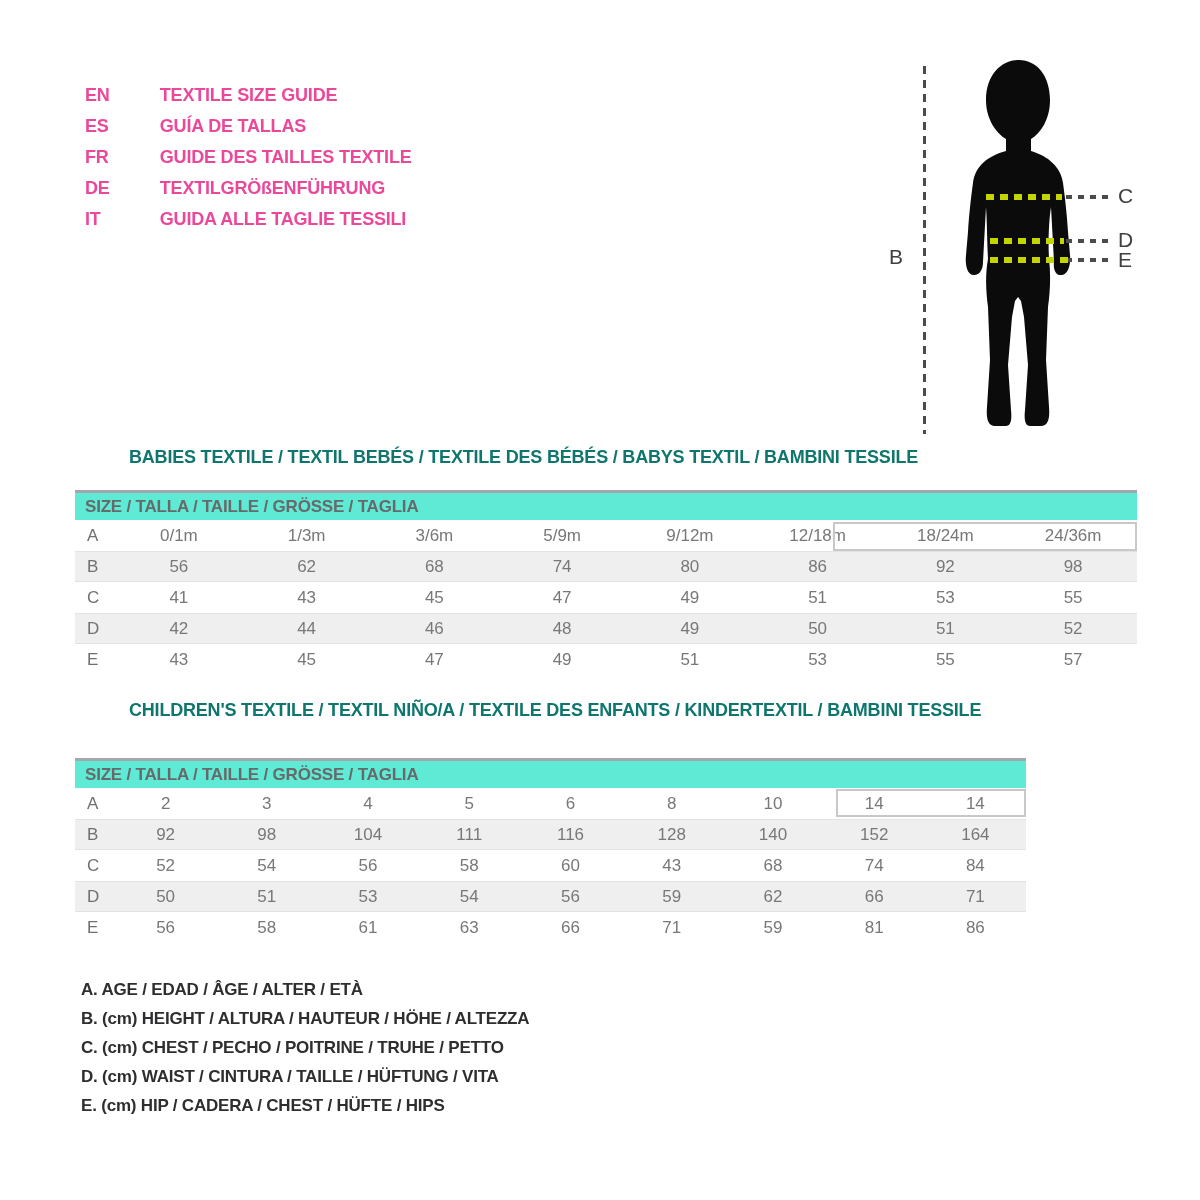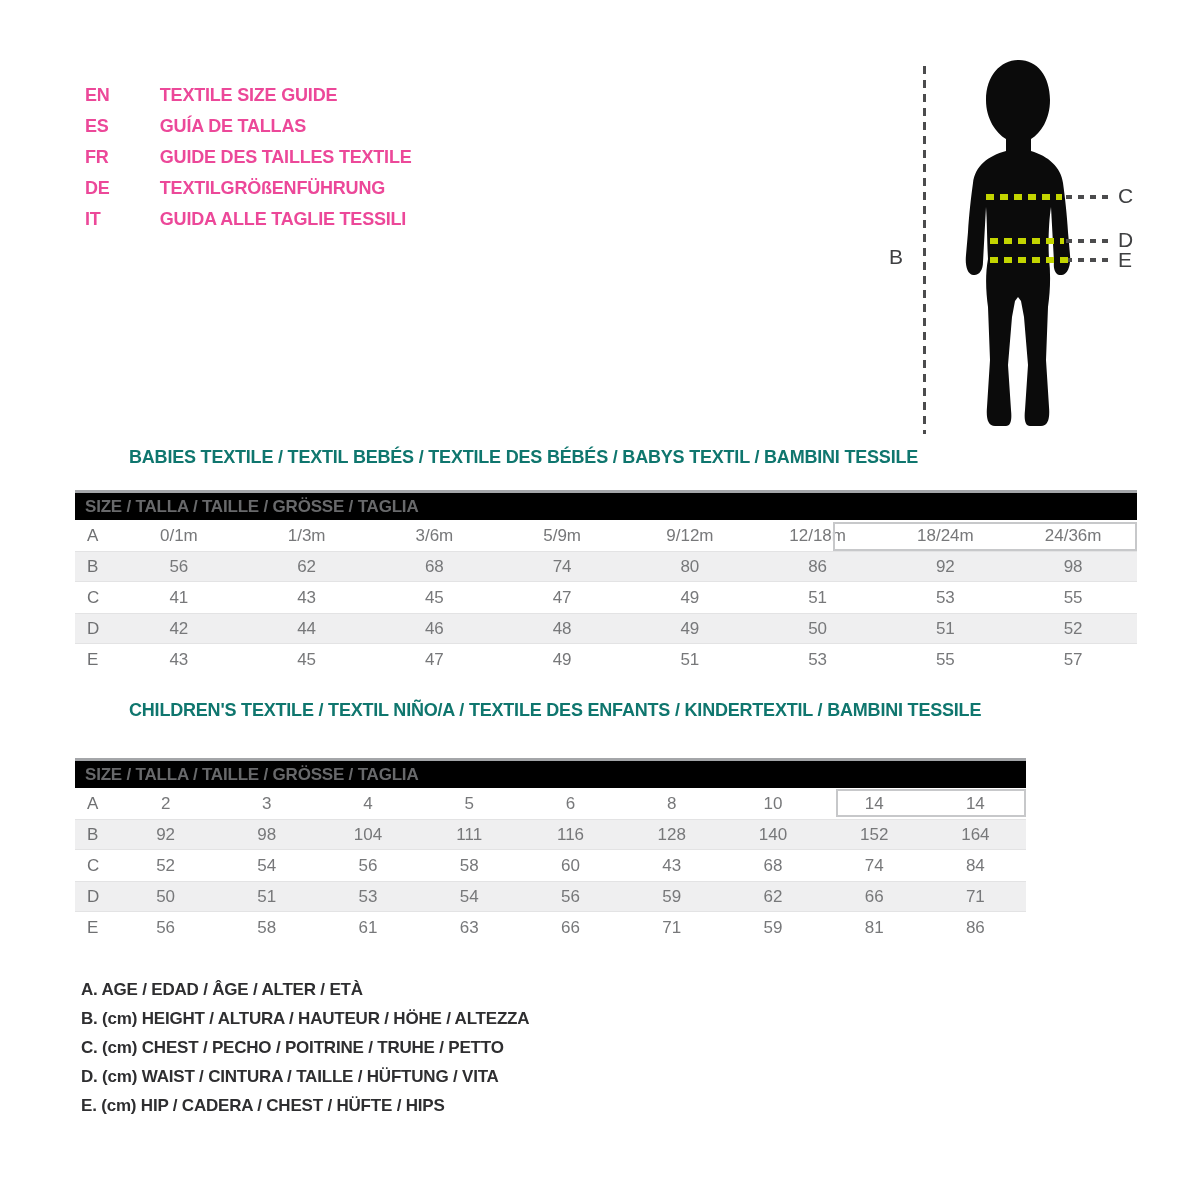--- a/index.html
+++ b/index.html
@@ -36,21 +36,21 @@
   
   .section-title { position:absolute; left:85px; font-size:18px; font-weight:bold;
                    color:#0f766e; letter-spacing:-0.2px; white-space:nowrap;margin-left:44px; }
   .babies-title  { top:447px; }
   .children-title{ top:700px; }
 
   
   .size-table { position:absolute; }
   .size-table.babies   { left:75px; top:490px; width:1062px; }
   .size-table.children { left:75px; top:758px; width:951px; }
-  .t-header { height:30px; box-sizing:border-box; background:#000000;
+  .t-header { height:30px; box-sizing:border-box; background:#5eead4;
               border-top:3px solid #a4a6a9; display:flex; align-items:center;
               padding-left:10px; font-size:17px; font-weight:bold; color:#68696b;
               letter-spacing:-0.2px; }
   .trow { height:31px; display:grid; align-items:center; box-sizing:border-box; }
   .babies   .trow { grid-template-columns:40px repeat(8,1fr); }
   .children .trow { grid-template-columns:40px repeat(9,1fr); }
   .trow.stripe { background:#efeff0; border-top:1px solid #e3e3e4; border-bottom:1px solid #e3e3e4; }
   .tlabel { padding-left:12px; font-size:17px; color:#6f7072; }
   .tcell  { text-align:center; font-size:17px; color:#77787a; }
   .highlight-box { position:absolute; border:2px solid #c7c8ca; box-sizing:border-box; background:transparent; }

